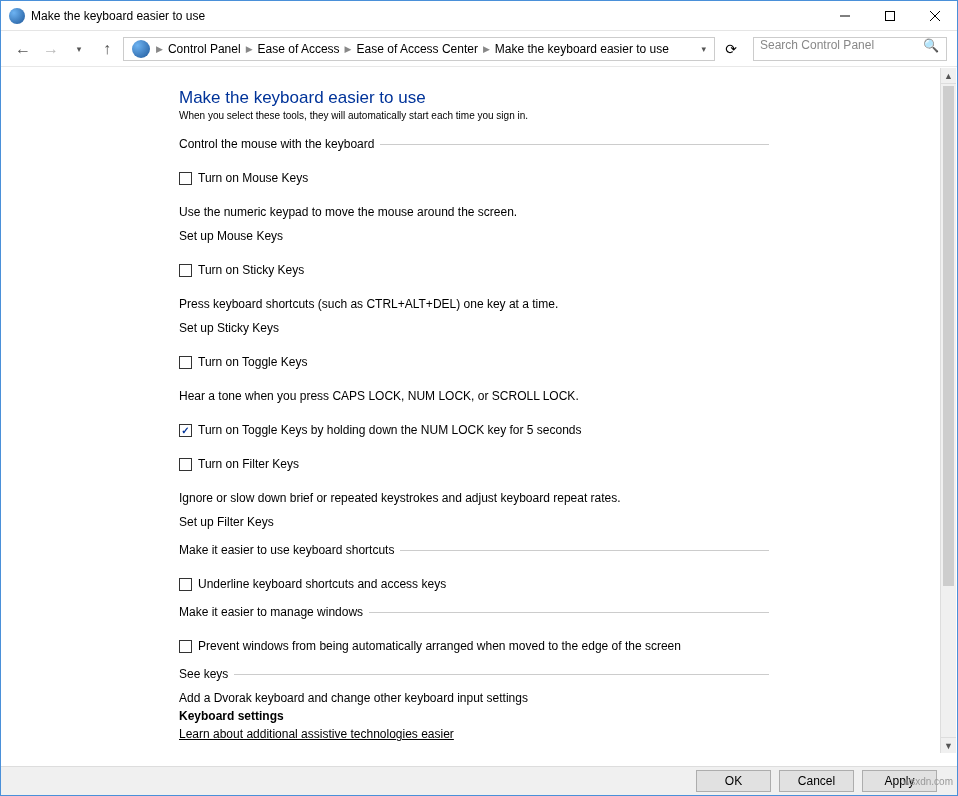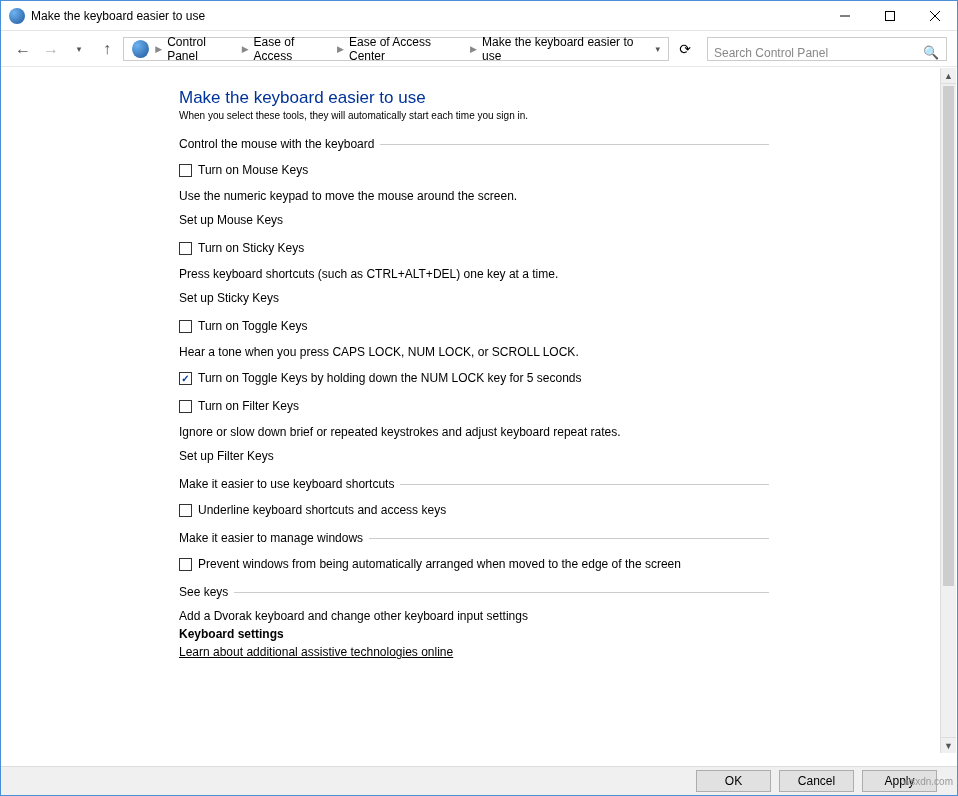--- a/index.html
+++ b/index.html
@@ -12,31 +12,31 @@
 .win-btn svg { width: 10px; height: 10px; }
 .navbar { height: 36px; display: flex; align-items: center; padding: 0 10px; gap: 4px; border-bottom: 1px solid #e8e8e8; }
 .nav-arrow { width: 24px; height: 24px; display: flex; align-items: center; justify-content: center; color: #555; }
 .nav-arrow.disabled { color: #bbb; }
 .cp-icon { width: 18px; height: 18px; border-radius: 50%; background: radial-gradient(circle at 30% 30%, #6db3f2, #1e5799); margin: 0 4px; }
 .breadcrumb { flex: 1; height: 24px; border: 1px solid #ccc; display: flex; align-items: center; padding: 0 4px; font-size: 12px; }
 .crumb { padding: 0 3px; }
 .crumb-sep { color: #888; font-size: 9px; padding: 0 2px; }
 .bc-drop { margin-left: auto; font-size: 9px; color: #555; padding: 0 4px; }
 .refresh-btn { width: 24px; height: 24px; display: flex; align-items: center; justify-content: center; font-size: 14px; }
-.searchbox { width: 240px; height: 24px; border: 1px solid #ccc; display: flex; align-items: flex-end; padding: 0 6px; font-size: 12px; color: #888; margin-left: 6px; }
+.searchbox { width: 194px; height: 24px; border: 1px solid #ccc; display: flex; align-items: flex-start; padding: 0 6px; font-size: 12px; color: #888; margin-left: 6px; }
 .searchbox .sicon { margin-left: auto; color: #666; font-size: 13px; }
 .content-wrap { position: absolute; top: 67px; left: 0; right: 0; bottom: 42px; overflow-y: hidden; }
 .content { padding: 20px 188px 20px 178px; font-size: 12px; color: #000; }
 .page-title { color: #003399; font-size: 17px; margin-bottom: 2px; font-weight: 400; }
 .page-sub { font-size: 10px; margin-bottom: 16px; }
 .section-head { font-size: 12px; display: flex; align-items: center; margin: 8px 0 10px 0; }
 .section-head .line { flex: 1; border-top: 1px solid #ccc; margin-left: 6px; }
 .indent1 { margin-left: 24px; }
 .indent2 { margin-left: 50px; }
-.chk-row { display: flex; align-items: flex-end; margin: 12px 0; }
+.chk-row { display: flex; align-items: flex-end; margin: 20px 0; }
 .chk { width: 13px; height: 13px; border: 1px solid #333; margin-right: 6px; display: inline-flex; align-items: center; justify-content: center; font-size: 10px; color: #003399; background:#fff;}
 .chk.checked::before { content: "✓"; font-weight: bold; }
 .desc { margin: 6px 0 10px 0; }
 .link { color: #000000; margin: 8px 0 14px 0; cursor: default; }
 .link.under { text-decoration: underline; }
 .vscroll { position: absolute; right: 1px; top: 67px; bottom: 42px; width: 16px; background: #f0f0f0; border-left: 1px solid #ddd; }
 .vscroll .up, .vscroll .down { height: 16px; text-align: center; font-size: 9px; color: #555; line-height:16px;}
 .vscroll .up { border-bottom:1px solid #ddd;}
 .vscroll .down { position:absolute; bottom:0; left:0; right:0; border-top:1px solid #ddd;}
 .vscroll .thumb { position: absolute; left: 2px; right: 2px; top: 18px; height: 500px; background: #cdcdcd; border-radius: 0; }
@@ -151,21 +151,21 @@
       <span class="chk"></span>
       <span>Prevent windows from being automatically arranged when moved to the edge of the screen</span>
     </div>
 
     <div class="section-head">
         <span>See keys</span>
         <span class="line"></span>
       </div>
     <div class="indent1 link" style="margin:4px 0;">Add a Dvorak keyboard and change other keyboard input settings</div>
     <div class="indent1 link" style="margin:4px 0;font-weight:bold;">Keyboard settings</div>
-    <div class="indent1 link under" style="margin:4px 0;">Learn about additional assistive technologies online</div>
+    <div class="indent1 link under" style="margin:4px 0;">Learn about additional assistive technologies easier</div>
   </div>
 </div>
 
 <div class="vscroll">
   <div class="up">▲</div>
   <div class="thumb"></div>
   <div class="down">▼</div>
 </div>
 
 <div class="footer">

